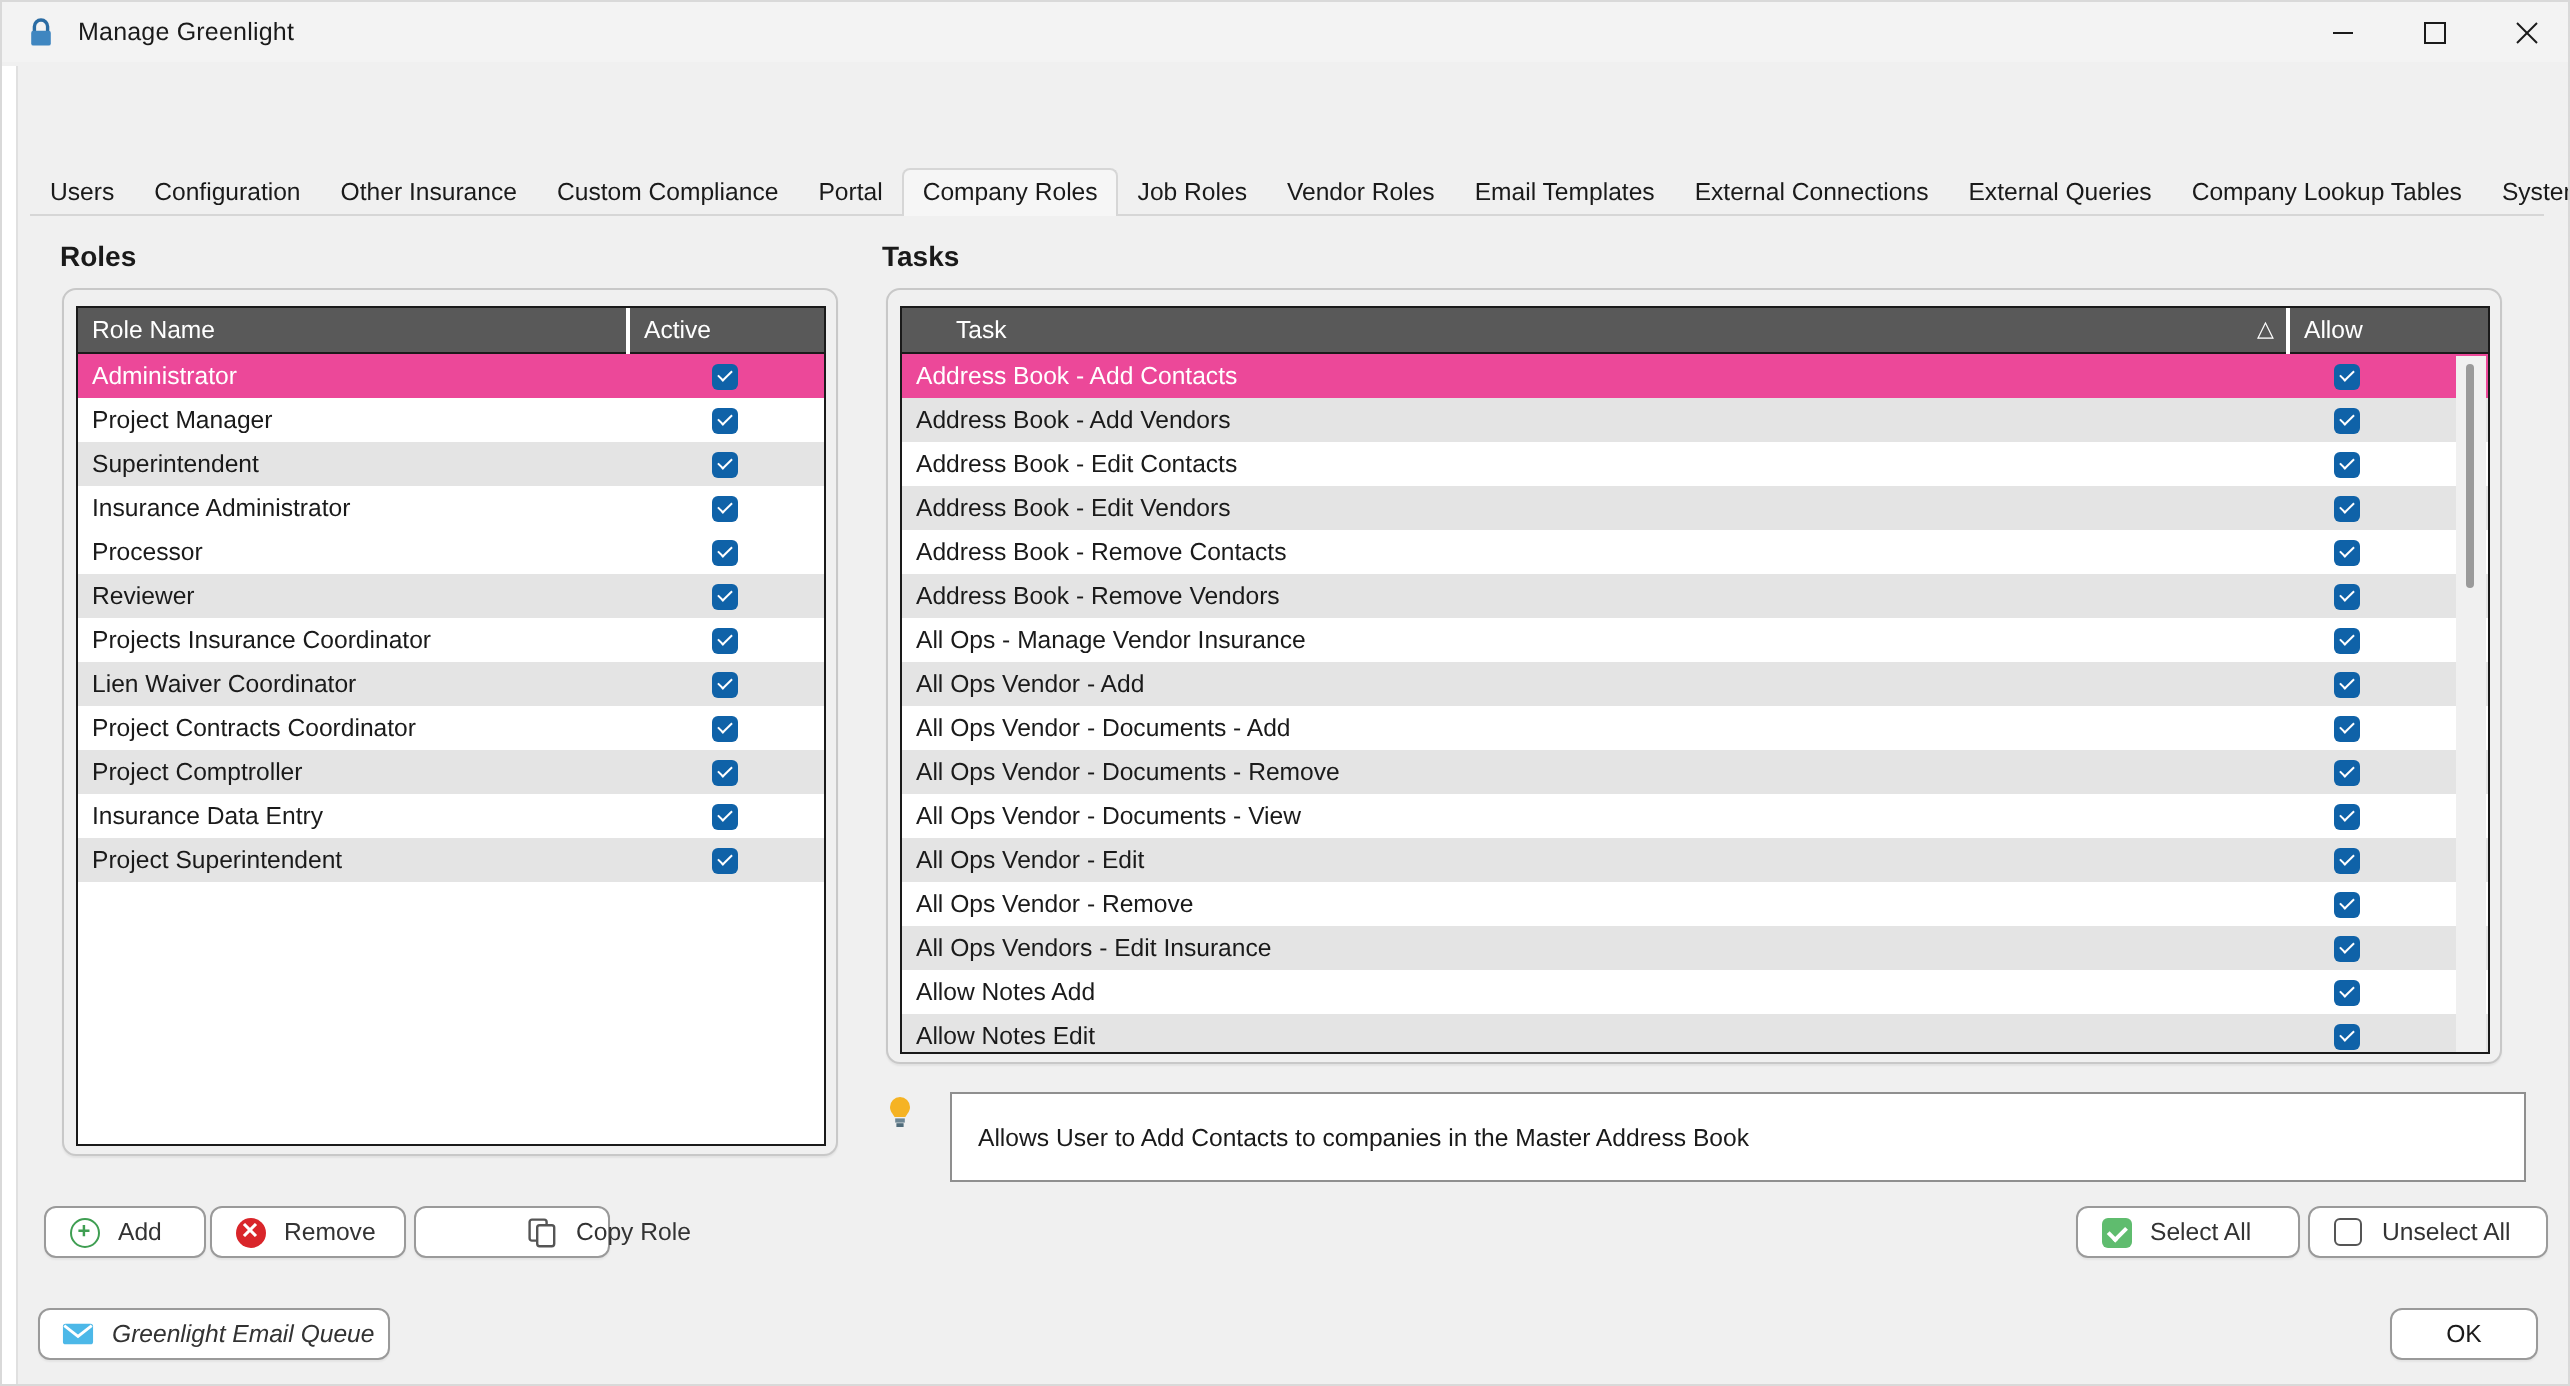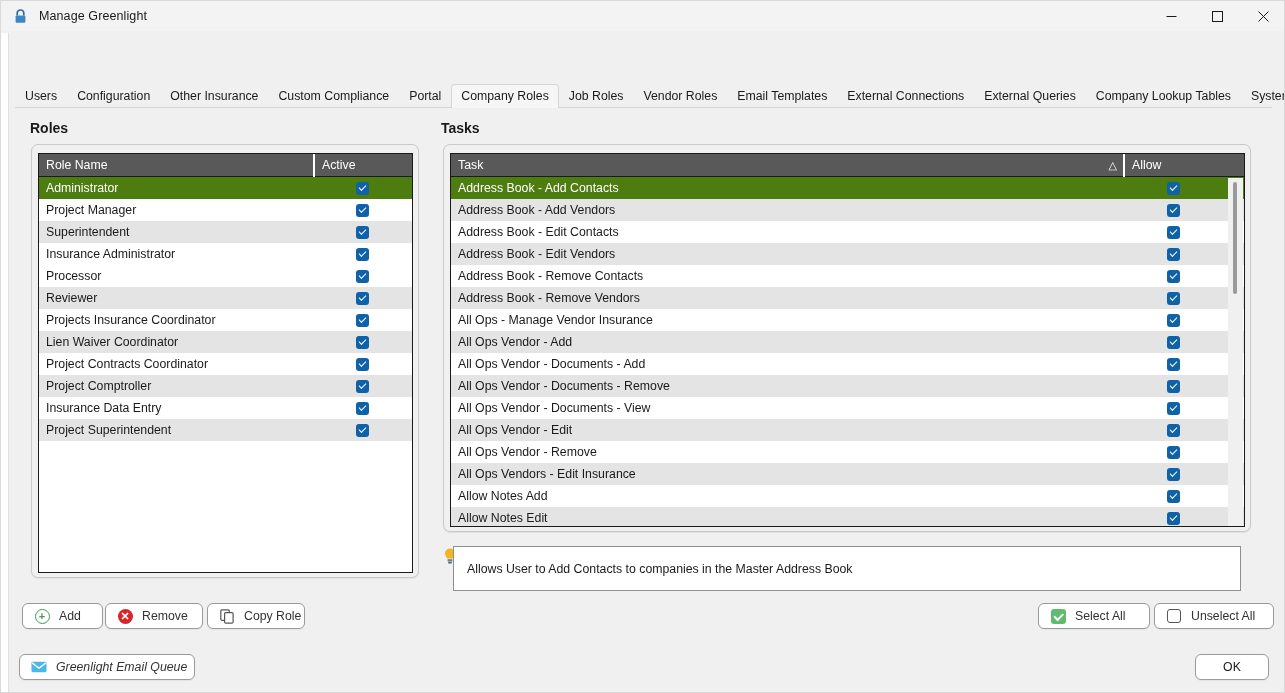--- a/index.html
+++ b/index.html
@@ -100,20 +100,21 @@
   #roles-grid { left: 37px; top: 152px; width: 375px; height: 420px; }
   #tasks-grid { left: 449px; top: 152px; width: 795px; height: 374px; }
 
   .ghead {
     display: flex; align-items: center;
     height: 23px;
     background: #595959;
     color: #ffffff;
     font-size: 12.3px;
     border-bottom: 1px solid #1a1a1a;
+    justify-content: flex-end;
   }
   .ghead .hcell {
     padding-left: 7px;
     height: 23px; line-height: 23px;
     position: relative;
     white-space: nowrap;
     overflow: hidden;
   }
   .ghead .hcell + .hcell { border-left: 2px solid #ffffff; }
   .sorticon {
@@ -123,21 +124,21 @@
 
   .gbody { position: relative; }
   .grow {
     display: flex; align-items: center;
     height: 22px;
     font-size: 12.3px;
     color: #1a1a1a;
     background: #ffffff;
   }
   .grow.alt { background: #e4e4e4; }
-  .grow.sel { background: #4d7c0f; color: #ffffff; }
+  .grow.sel { background: #ec4899; color: #ffffff; }
   .grow .c-name {
     padding-left: 7px; white-space: nowrap; overflow: hidden;
     line-height: 22px;
   }
   .grow .c-check {
     display: flex; align-items: center; justify-content: center;
   }
 
   
   #roles-grid .c-name { width: 274px; }
@@ -175,21 +176,21 @@
     width: 4px; height: 112px;
     background: #9a9a9a; border-radius: 2px;
   }
 
   
   #bulb {
     position: absolute; left: 441px; top: 546px;
     width: 16px; height: 20px;
   }
   #desc-box {
-    position: absolute; left: 452px; top: 545px; width: 788px; height: 45px;
+    position: absolute; left: 474px; top: 545px; width: 788px; height: 45px;
     background: #ffffff;
     border: 1px solid #8f8f8f;
   }
   #desc-text {
     position: absolute; left: 13px; top: 15px;
     font-size: 12.3px; color: #1a1a1a;
   }
 
   
   .btn {
@@ -204,21 +205,21 @@
   }
   .btn .bicon {
     display: flex; align-items: center; justify-content: center;
     margin-left: 11px; margin-right: 9px;
     width: 16px; height: 16px; flex: none;
   }
   .btn .blabel { padding-right: 14px; }
 
   #btn-add      { left: 21px;   top: 602px; width: 81px;  height: 26px; }
   #btn-remove   { left: 104px;  top: 602px; width: 98px;  height: 26px; }
-  #btn-copyrole { left: 206px;  top: 602px; width: 98px;  height: 26px; }
+  #btn-copyrole { left: 206px;  top: 602px; width: 98px;  height: 26px; padding-left: 44px; }
   #btn-selectall   { left: 1037px; top: 602px; width: 112px; height: 26px; }
   #btn-unselectall { left: 1153px; top: 602px; width: 120px; height: 26px; align-items: center; }
   #btn-emailqueue  { left: 18px;   top: 653px; width: 176px; height: 26px; font-style: italic; }
   #btn-ok {
     left: 1194px; top: 653px; width: 74px; height: 26px;
     justify-content: center;
     color: #1a1a1a;
   }
   #btn-ok .blabel { padding-right: 0; }
 

